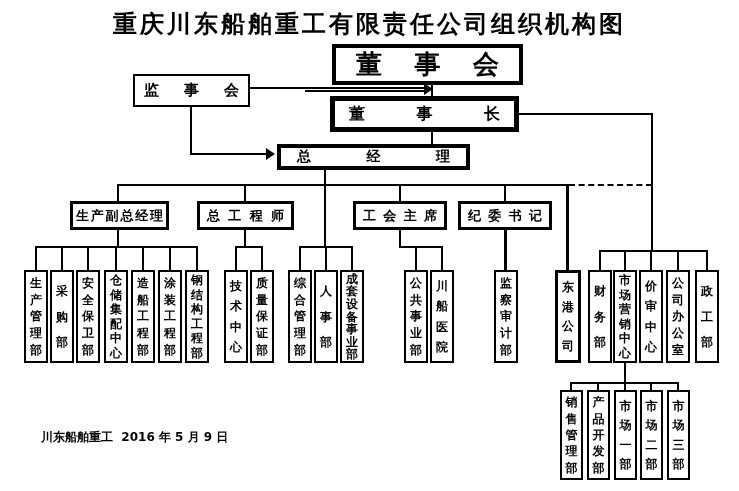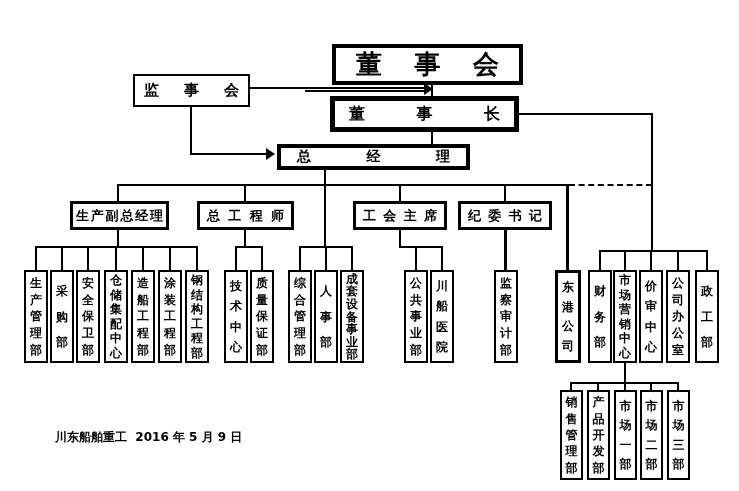--- a/index.html
+++ b/index.html
@@ -11,27 +11,28 @@
   .vbox { position:absolute; box-sizing:border-box; border:2px solid #000; background:#fff;
           top:270px; width:24px; height:93px; font-size:12px; font-weight:bold; line-height:1;
           display:flex; flex-direction:column; justify-content:space-evenly; align-items:center; }
   .vbox2 { top:390px; width:23px; height:90px; }
   .line { position:absolute; background:#000; }
   .dash { position:absolute; height:0; border-top:2px dashed #000; background:none; }
   .tri { position:absolute; width:0; height:0; border-top:6px solid transparent;
          border-bottom:6px solid transparent; border-left:9px solid #000; }
   .title { position:absolute; left:0; right:0; top:8px; text-align:center; font-size:24px;
            font-weight:bold; letter-spacing:3px; white-space:pre; }
-  .footer { position:absolute; left:55px; top:429px; font-size:12px; font-weight:bold; white-space:pre; }
+  .footer { position:absolute; left:41px; top:429px; font-size:12px; font-weight:bold; white-space:pre; }
 </style>
 </head>
 <body>
 
 <div class="chart">
 
+  <div class="title">重庆川东船舶重工有限责任公司组织机构图</div>
 
   <div class="box b4" style="left:332px;top:44px;width:191px;height:41px;font-size:26px;padding:0 20px;">
       <span>董</span>
       <span>事</span>
       <span>会</span>
     </div>
   <div class="box" style="left:133px;top:74px;width:117px;height:33px;font-size:15px;padding:0 9px;">
       <span>监</span>
       <span>事</span>
       <span>会</span>

